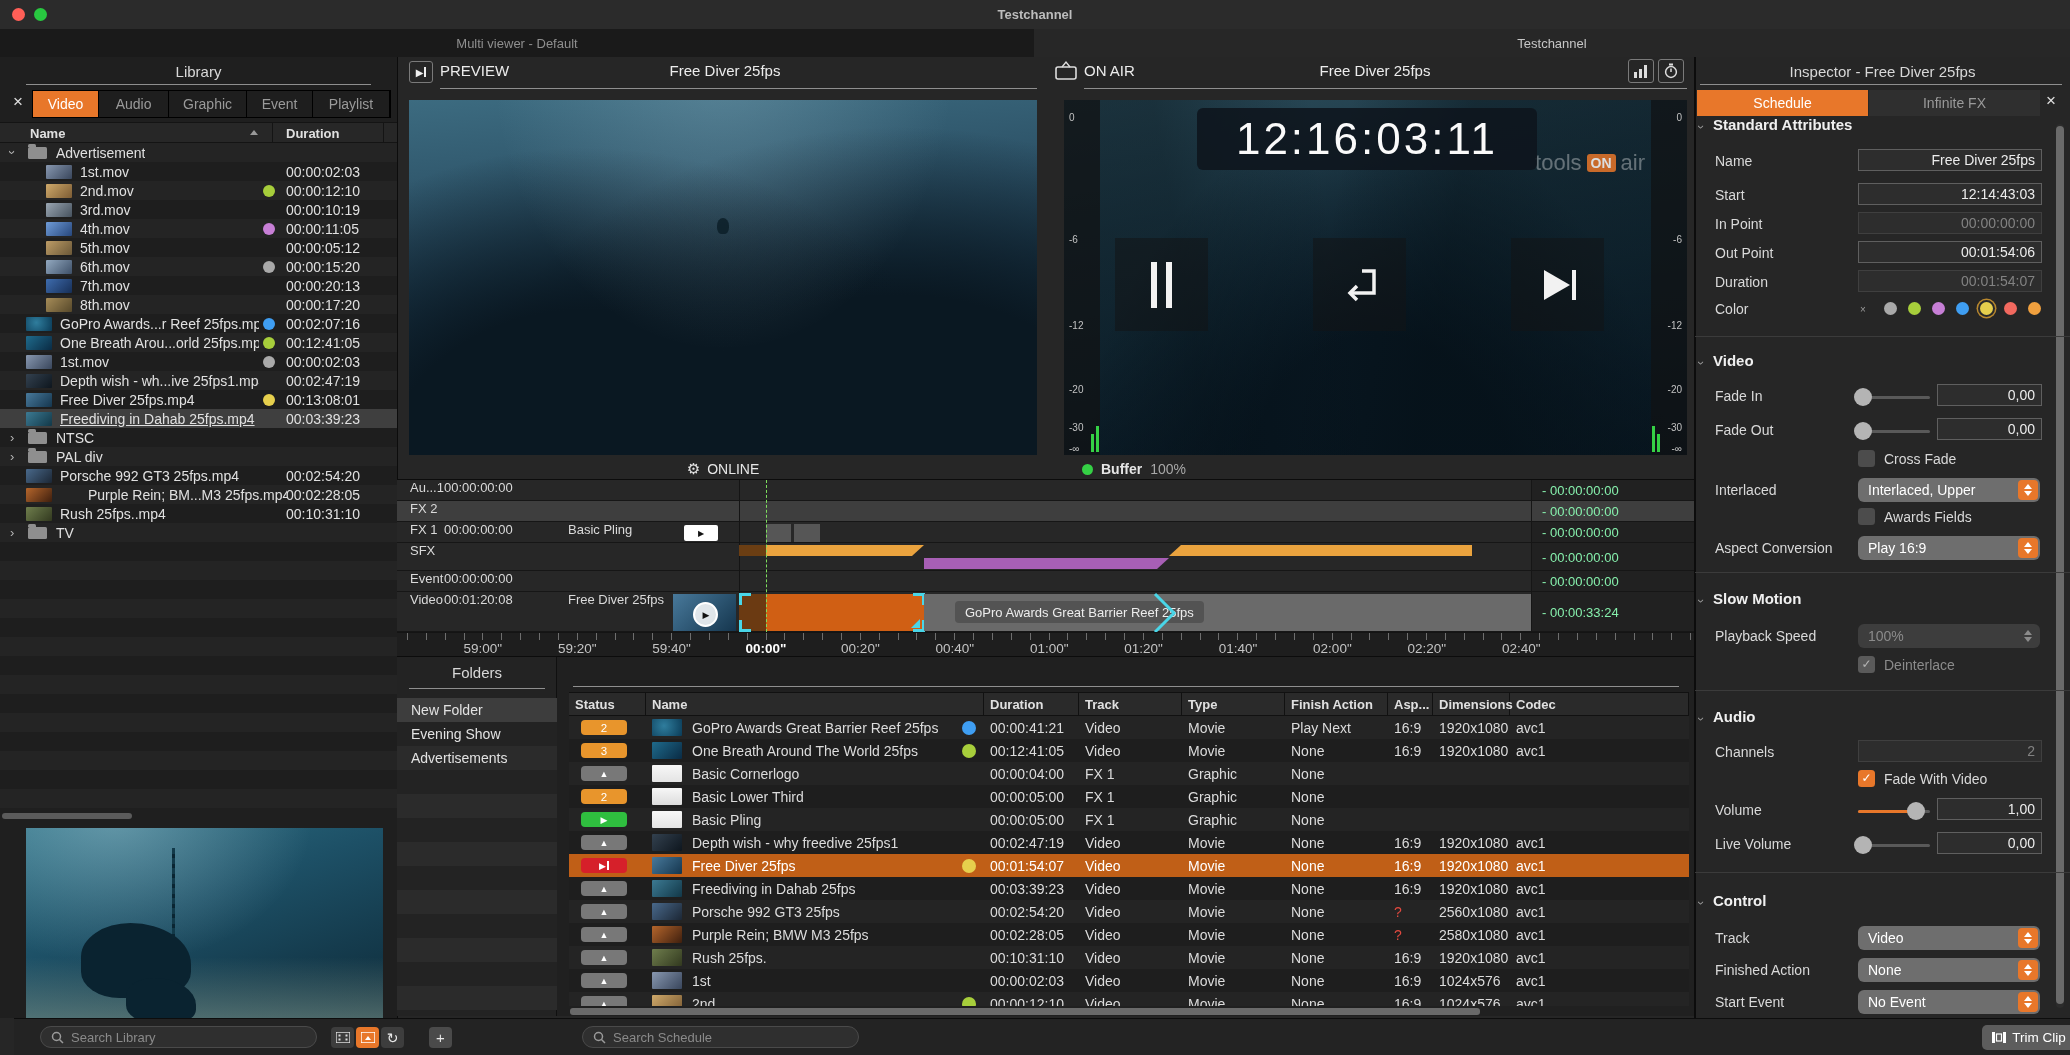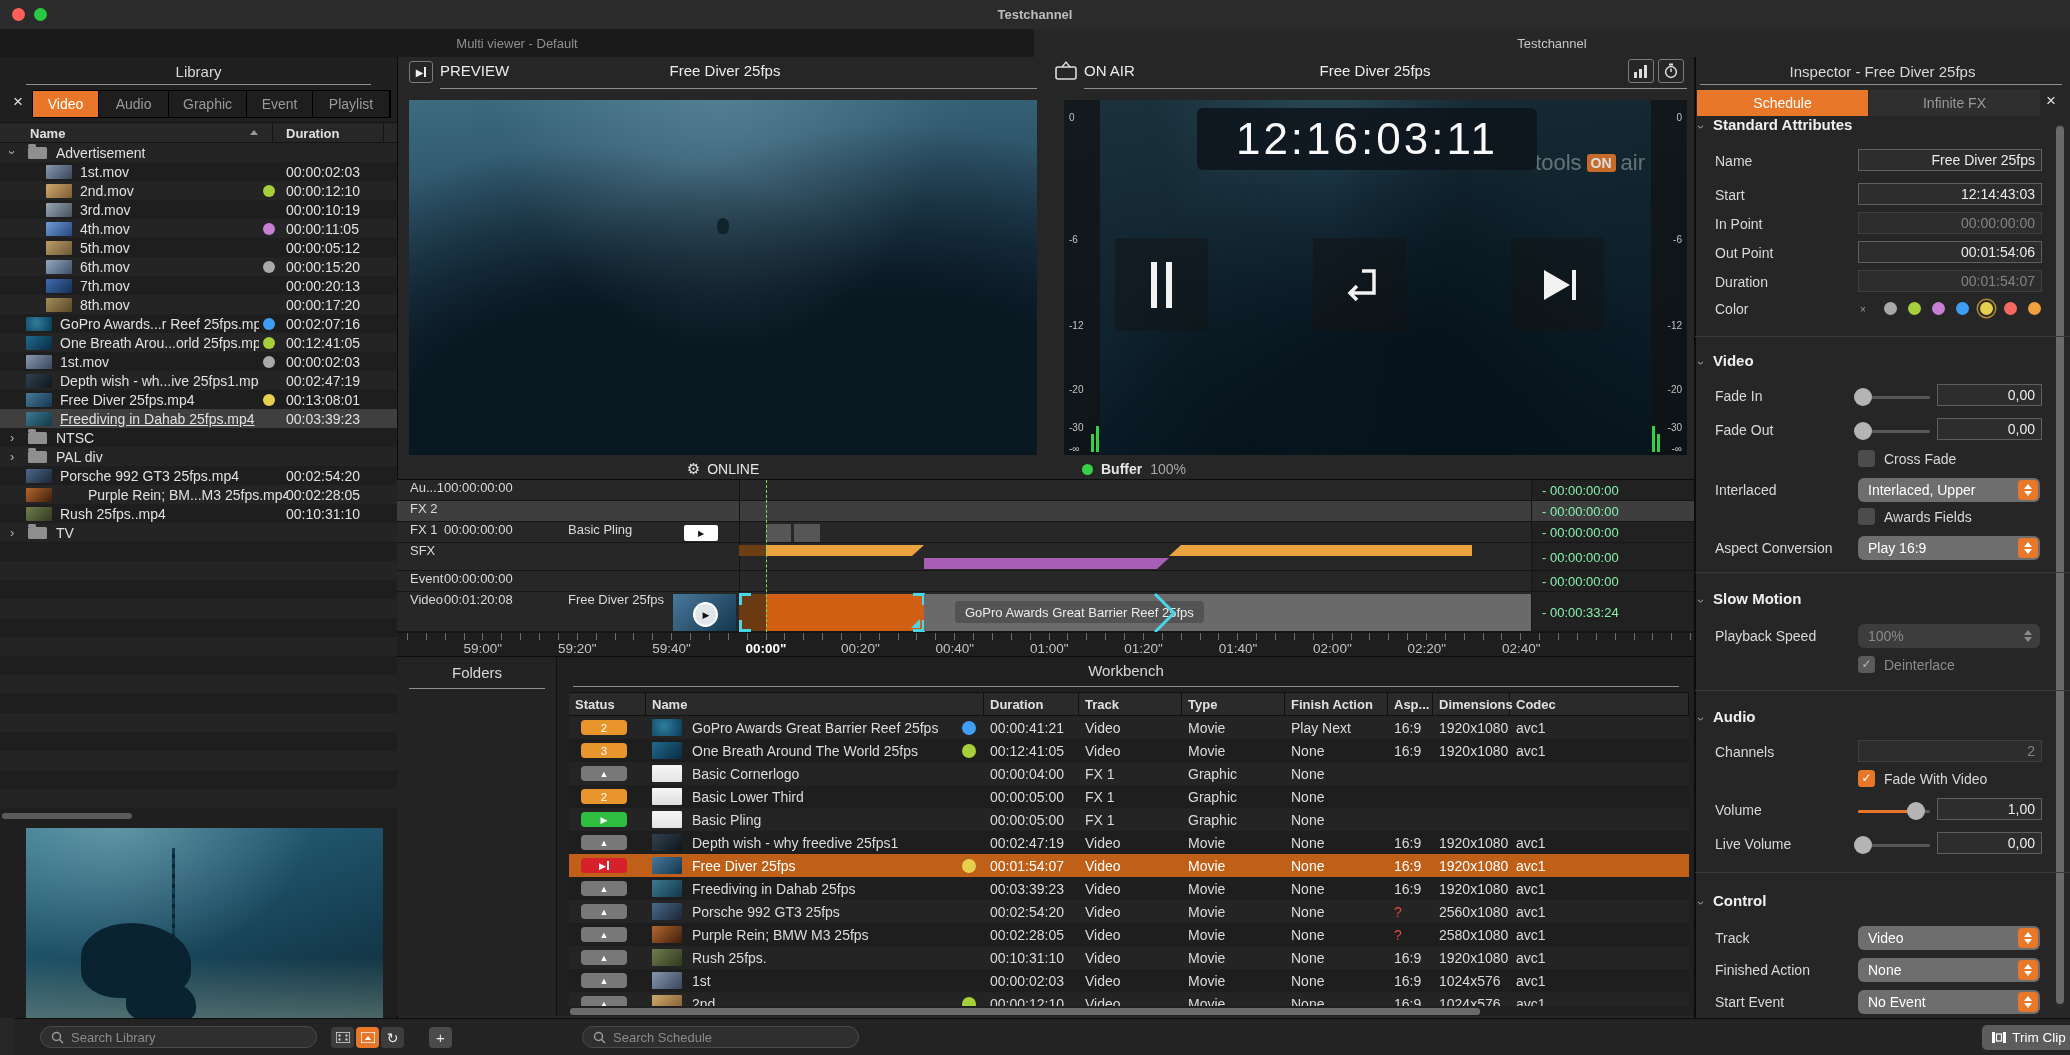--- a/index.html
+++ b/index.html
@@ -500,24 +500,38 @@
         <span class="rul-lbl" style="left:841px;">01:40"</span>
         <span class="rul-lbl" style="left:935.4000000000001px;">02:00"</span>
         <span class="rul-lbl" style="left:1029.8000000000002px;">02:20"</span>
         <span class="rul-lbl" style="left:1124.2px;">02:40"</span>
       </div>
   </div>
 
   <div class="abs" style="left:397px;top:656px;width:160px;height:360px;background:#232323;border-right:1px solid #101010;box-sizing:border-box;">
     <div class="panel-title abs" style="left:0;top:8px;width:160px;">Folders</div>
     <div class="underline" style="left:12px;top:32px;width:136px;"></div>
+    <div class="abs" style="left:0;top:42px;width:160px;" id="fold-rows">
+        <div class="fold-row sel">New Folder</div>
+        <div class="fold-row">Evening Show</div>
+        <div class="fold-row">Advertisements</div>
+        <div class="fold-row"></div>
+        <div class="fold-row"></div>
+        <div class="fold-row"></div>
+        <div class="fold-row"></div>
+        <div class="fold-row"></div>
+        <div class="fold-row"></div>
+        <div class="fold-row"></div>
+        <div class="fold-row"></div>
+        <div class="fold-row"></div>
+        <div class="fold-row"></div>
+      </div>
   </div>
 
   <div class="abs" style="left:557px;top:656px;width:1138px;height:360px;background:#202020;">
-    <div class="panel-title abs" style="left:0;top:6px;width:1138px;">Workbench</div>
     <div class="underline" style="left:16px;top:30px;width:1106px;"></div>
     <div class="wb-grid abs" style="left:12px;top:36px;width:1120px;height:24px;background:#2a2a2a;border-top:1px solid #111;border-bottom:1px solid #111;box-sizing:border-box;" id="wb-head">
         <div class="wb-hcell" style="grid-column:1 / span 1;">Status</div>
         <div class="wb-hcell" style="grid-column:2 / span 3;">Name</div>
         <div class="wb-hcell" style="grid-column:5 / span 1;">Duration</div>
         <div class="wb-hcell" style="grid-column:6 / span 1;">Track</div>
         <div class="wb-hcell" style="grid-column:7 / span 1;">Type</div>
         <div class="wb-hcell" style="grid-column:8 / span 1;">Finish Action</div>
         <div class="wb-hcell" style="grid-column:9 / span 1;">Asp...</div>
         <div class="wb-hcell" style="grid-column:10 / span 1;">Dimensions</div>

